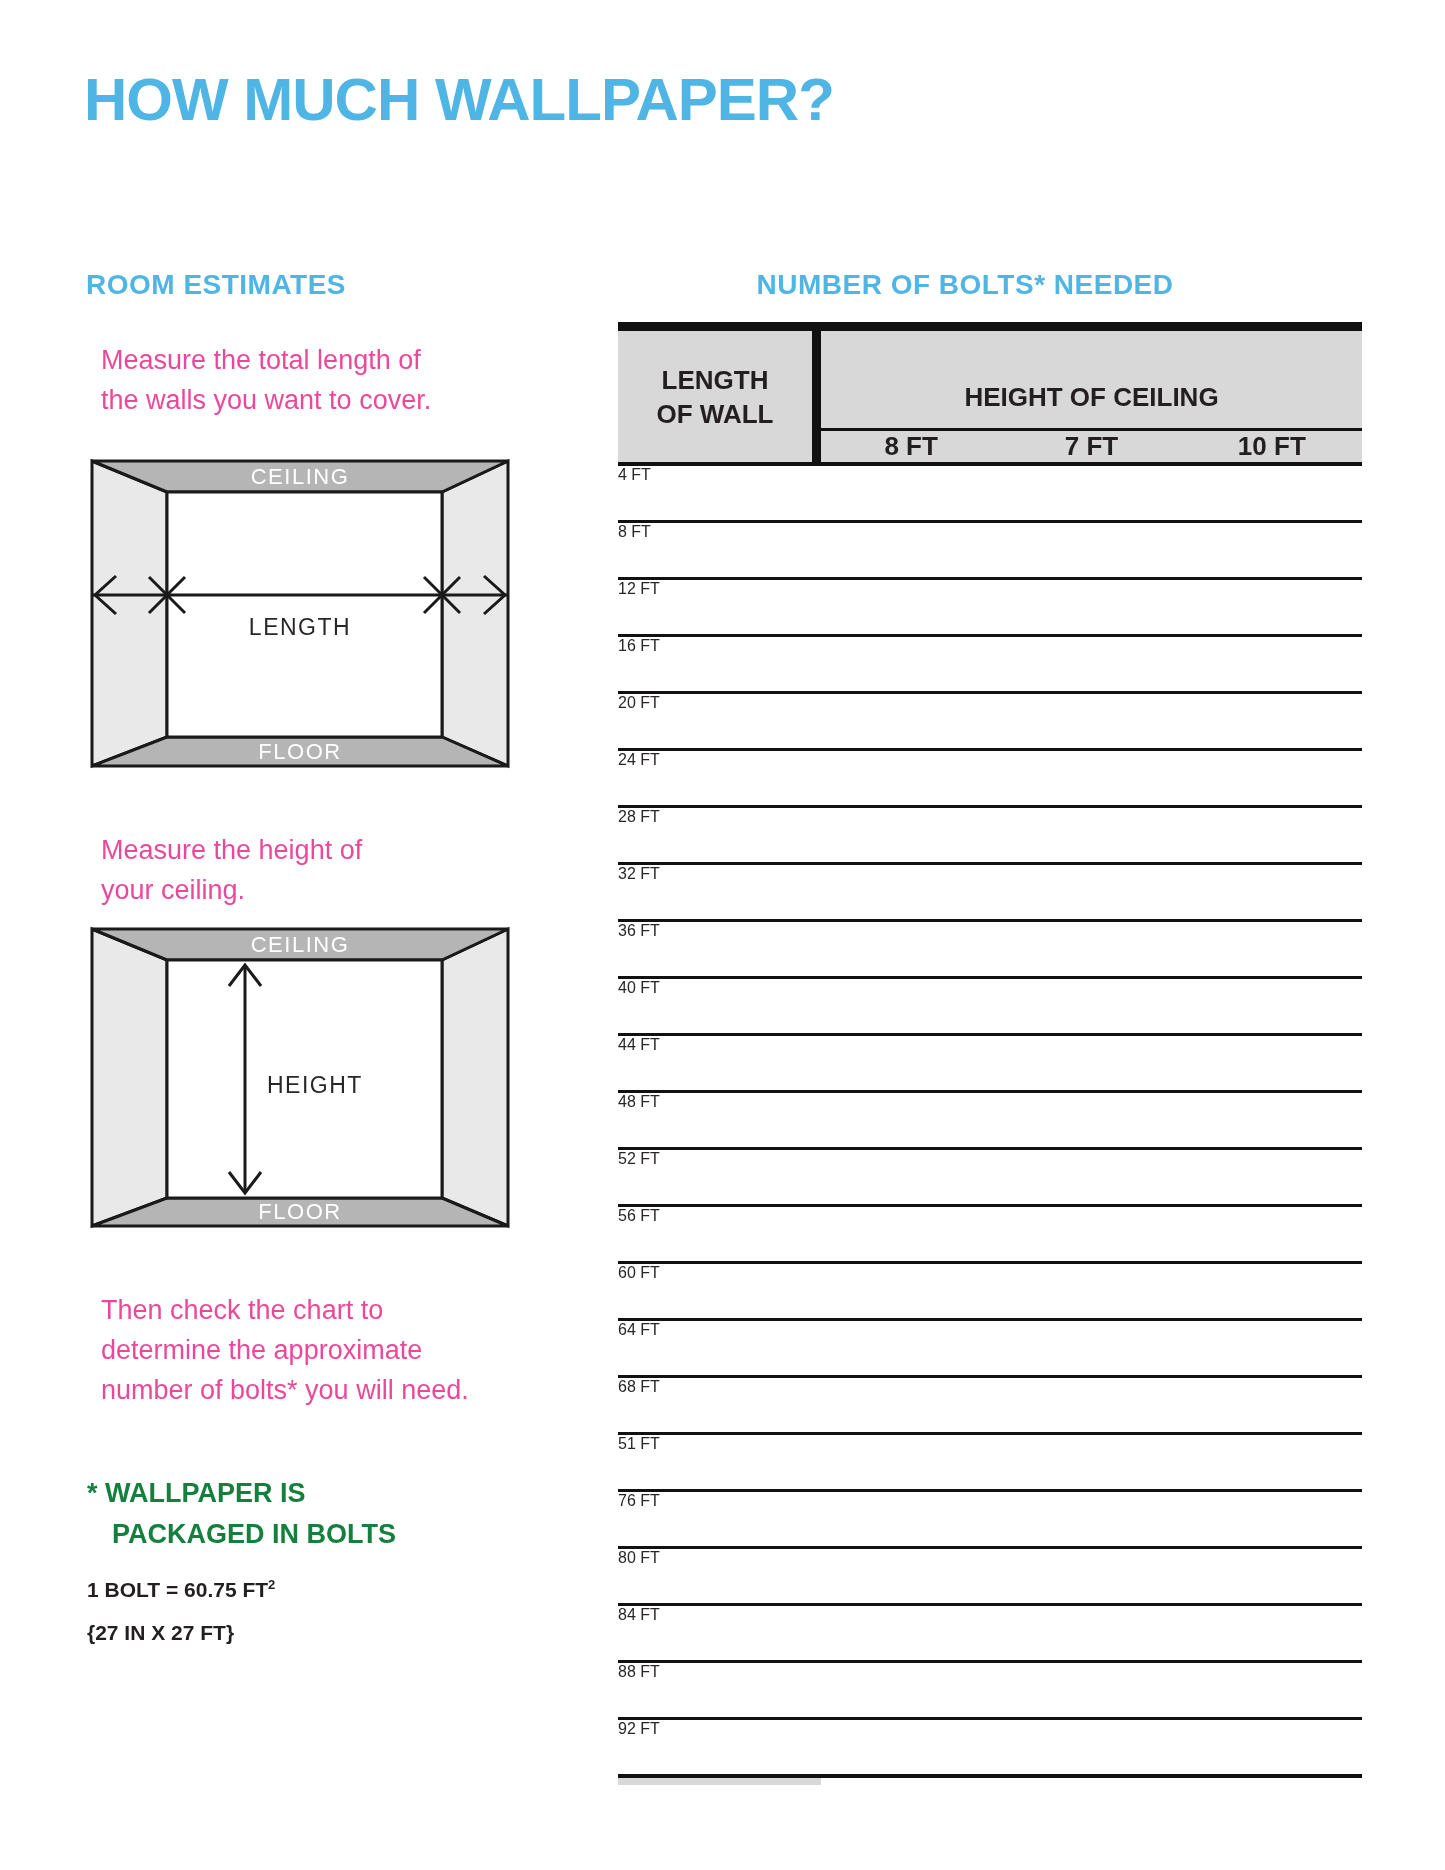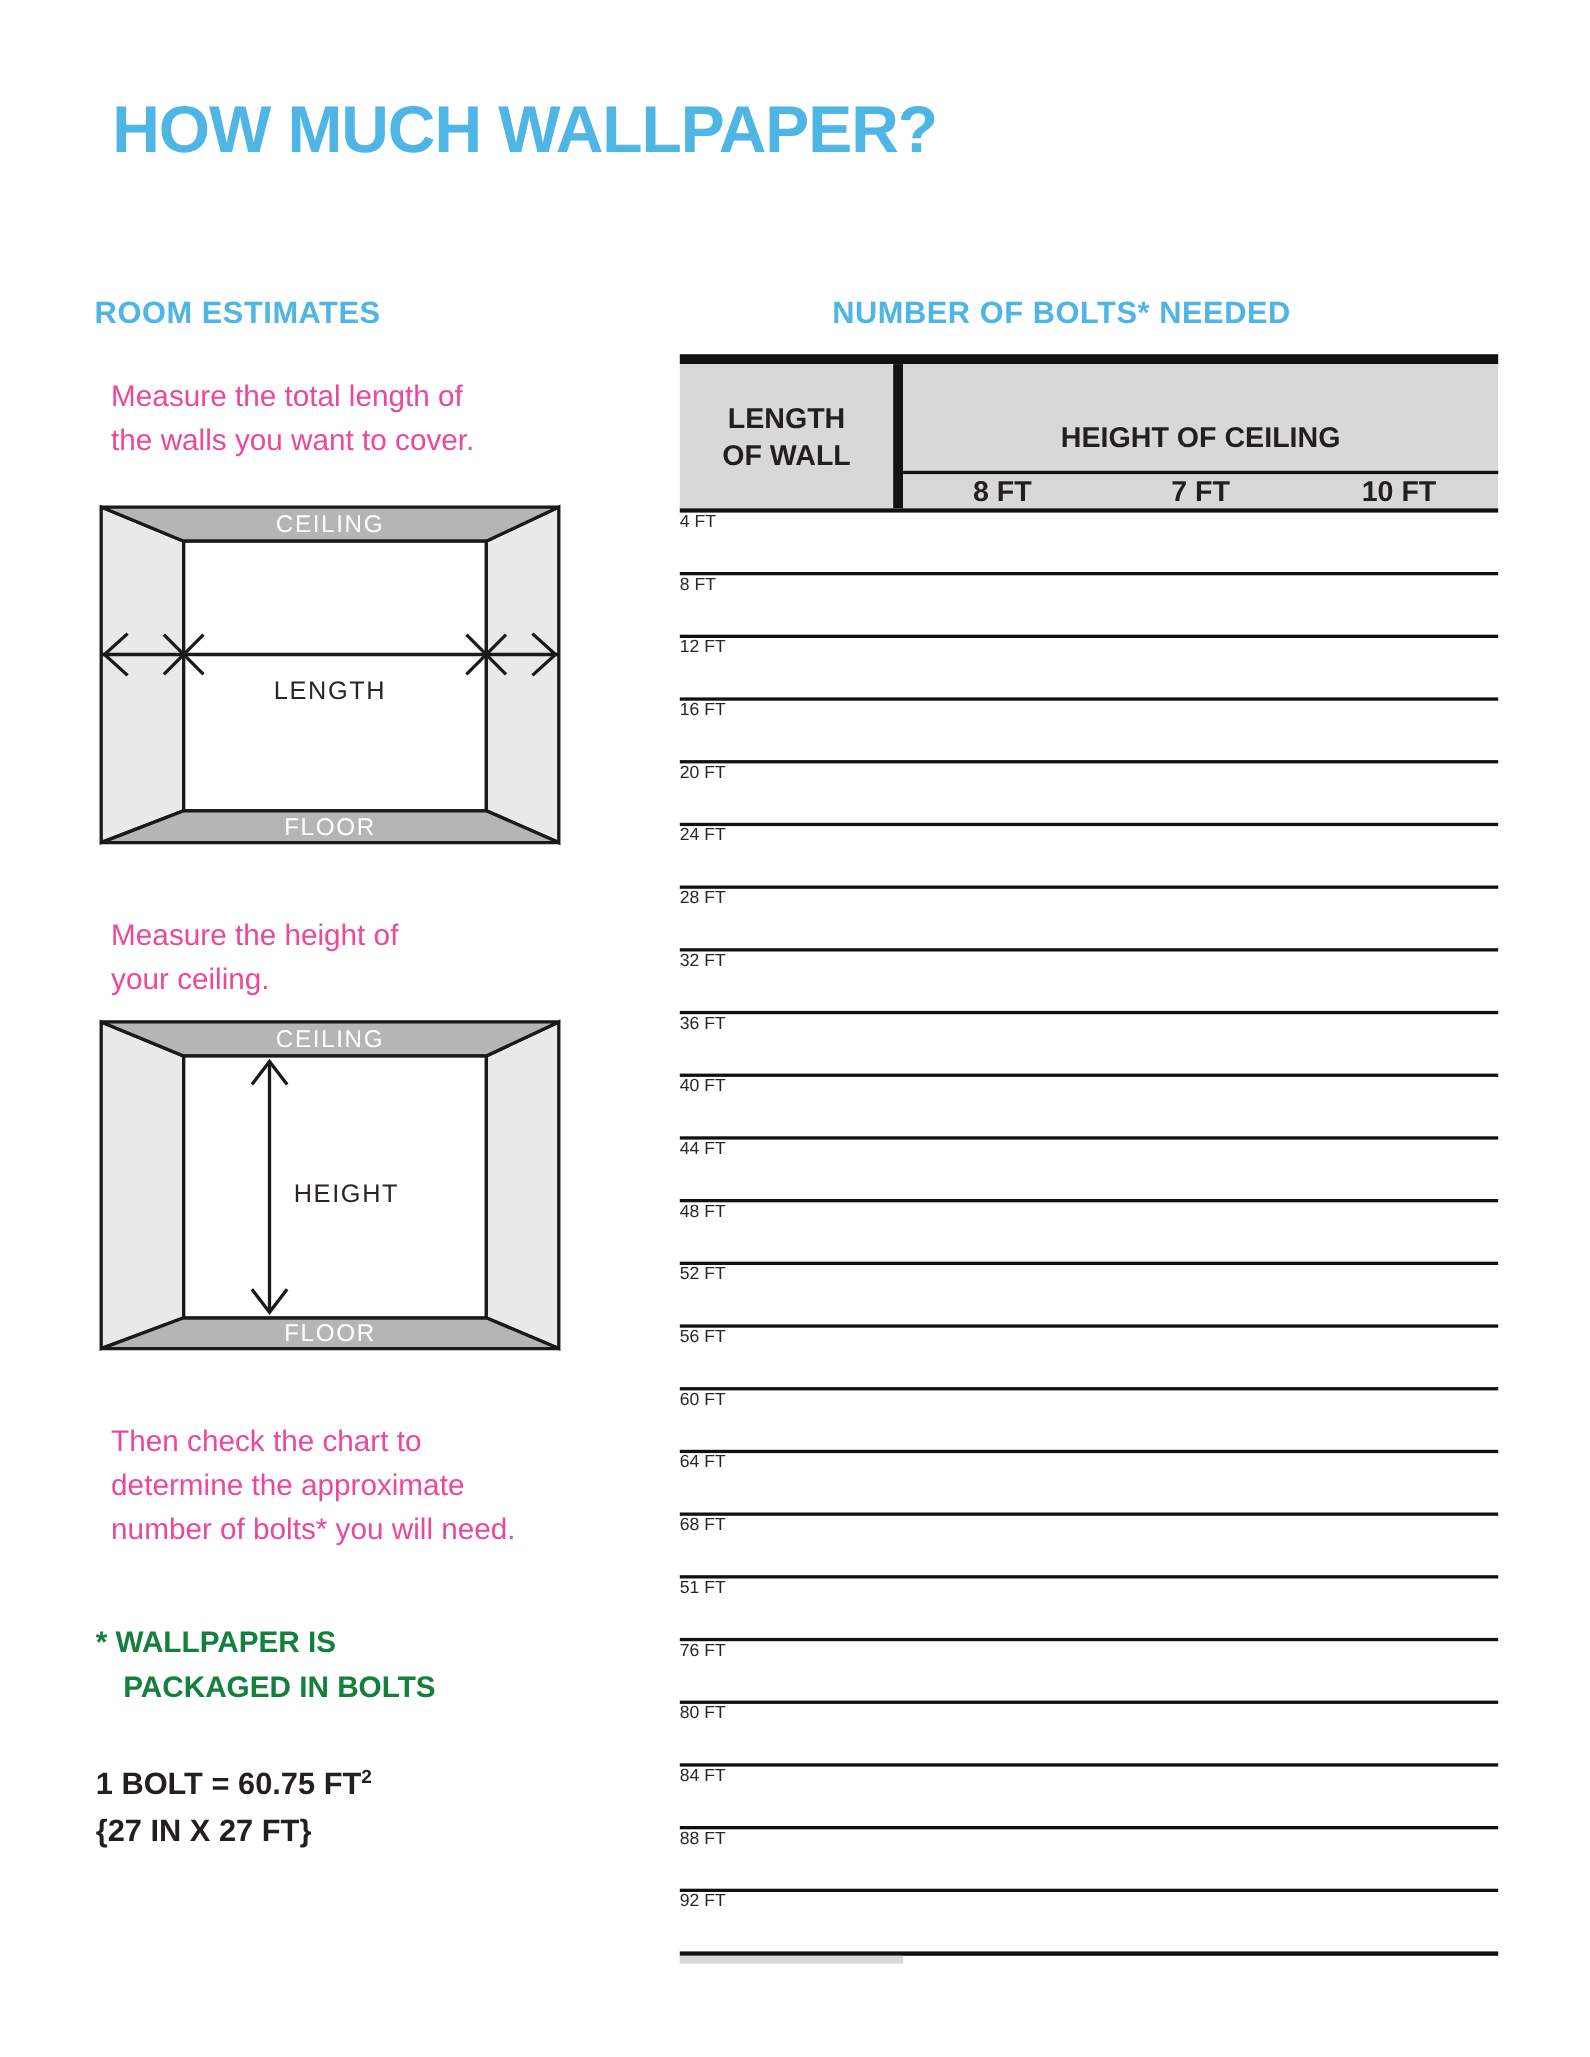--- a/index.html
+++ b/index.html
@@ -1,37 +1,37 @@
 <!DOCTYPE html>
 <html><head>
 <meta charset="utf-8">
 <style>
   html,body { margin:0; padding:0; background:#ffffff; }
   .page {
     position:relative; width:1445px; height:1870px; background:#ffffff;
     font-family:"Liberation Sans","DejaVu Sans",sans-serif; color:#2a2627; overflow:hidden;
   }
   .title {
-    position:absolute; left:84px; top:70px; margin:18px;
+    position:absolute; left:84px; top:70px; margin:0;
     font-size:60px; font-weight:bold; line-height:60px; letter-spacing:-1px; color:#4fb5e4;
   }
   .sec-head {
     position:absolute; font-size:28px; font-weight:bold; letter-spacing:0.5px;
     line-height:30px; color:#4fb5e4; white-space:nowrap;
   }
   .room-head { left:86px; top:270px; }
   .bolts-head { left:593px; top:270px; width:744px; text-align:center; }
   .para { position:absolute; left:87px; margin:14px; font-size:27px; line-height:40px; color:#ec4899; }
   .p1 { top:326px; }
   .p2 { top:816px; }
   .p3 { top:1276px; }
   .fn { position:absolute; font-size:27px; font-weight:bold; line-height:30px; color:#15803d; white-space:nowrap; }
   .fn1 { left:87px;  top:1478px; }
   .fn2 { left:112px; top:1519px; }
-  .bolt { position:absolute; left:87px; font-size:28px; font-weight:bold; line-height:32px; color:#231f20; white-space:nowrap;margin-top:32px; }
+  .bolt { position:absolute; left:87px; font-size:21px; font-weight:bold; line-height:32px; color:#231f20; white-space:nowrap; }
   .b1 { top:1574px; }
   .b2 { top:1617px; }
   .bolt sup { font-size:62%; vertical-align:super; line-height:0; }
 
   .diag { position:absolute; left:86px; }
   .d1 { top:455px; }
   .d2 { top:923px; }
   .diag .dark  { fill:#b5b5b5; stroke:#1a1a1a; stroke-width:3; stroke-linejoin:miter; }
   .diag .light { fill:#e9e9e9; stroke:#1a1a1a; stroke-width:3; }
   .diag .inner { fill:#ffffff; stroke:#1a1a1a; stroke-width:3; }

